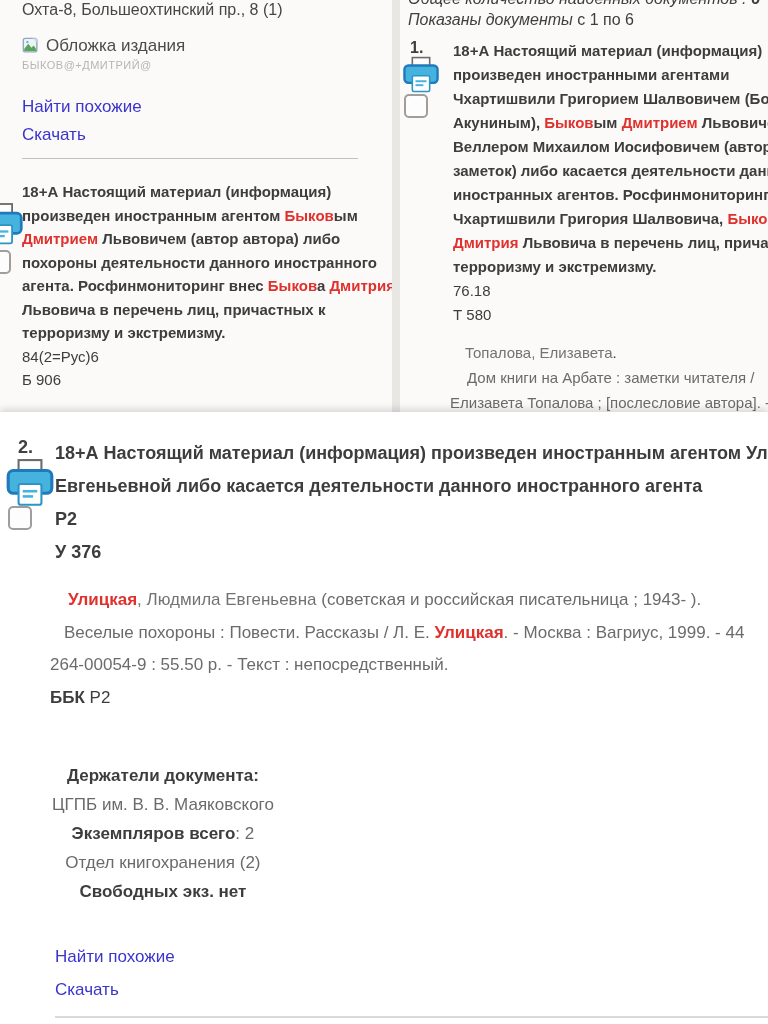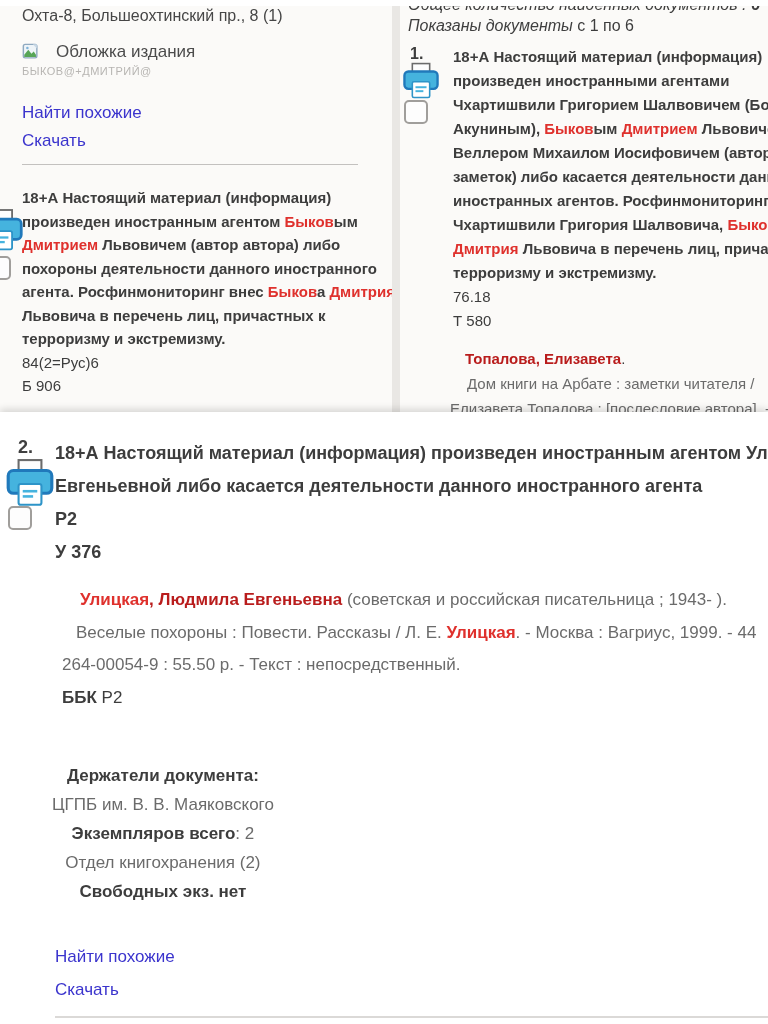--- a/index.html
+++ b/index.html
@@ -2,56 +2,56 @@
 <html lang="ru"><head>
 <meta charset="utf-8">
 <style>
   html,body{margin:0;padding:0;background:#ffffff;}
   .canvas{
     position:relative;width:768px;height:1024px;overflow:hidden;
     font-family:"Liberation Sans","DejaVu Sans",sans-serif;
     background:#ffffff;
   }
   
-  .top-row{position:absolute;top:6px;left:0;width:768px;height:412px;background:#e9e7e4;}
+  .top-row{position:absolute;top:0;left:0;width:768px;height:412px;background:#e9e7e4;}
   .panel{position:absolute;top:0;height:412px;background:#fbfaf8;overflow:hidden;}
   .panel-left{left:0;width:392px;}
   .panel-right{left:400px;width:368px;}
   .abs{position:absolute;white-space:nowrap;}
   
   .bottom-panel{
     position:absolute;top:412px;left:0;width:768px;height:612px;background:#ffffff;
     box-shadow:0 -3px 7px rgba(0,0,0,0.14);overflow:hidden;
   }
   
   .seg-b {font-weight:700;color:#3d3d3d;}
   .seg-r {font-weight:700;color:#df312d;}
   .seg-n {font-weight:400;color:#3d3d3d;}
   .seg-g {font-weight:400;color:#6b6b6b;}
-  .seg-bl{font-weight:700;color:#b91c1c;}
+  .seg-bl{font-weight:400;color:#737373;}
   .seg-i {font-style:italic;font-weight:400;color:#3f3f3f;}
   .seg-ib{font-style:italic;font-weight:700;color:#3f3f3f;}
   .rich .line{white-space:nowrap;}
   
   .loc-line{left:22px;top:1px;font-size:16px;color:#464646;}
-  .cover-row{left:22px;top:36px;display:flex;align-items:center;gap:16px;font-size:17px;color:#4c4c4c;}
+  .cover-row{left:22px;top:36px;display:flex;align-items:center;gap:6px;font-size:17px;color:#4c4c4c;}
   .search-term{left:22px;top:59px;font-size:11px;letter-spacing:0.5px;color:#b7b5b2;}
   .link{color:#3b34cd;font-size:17px;cursor:pointer;}
   .left-find{left:22px;top:97px;}
   .left-dl{left:22px;top:125px;}
   .left-hr{left:22px;top:158px;width:336px;border-top:1px solid #c3c1bf;height:0;}
   .left-para{left:22px;top:180px;font-size:15px;line-height:23.5px;}
   .rp-head1{left:8px;top:-10px;font-size:16px;}
   .rp-head2{left:8px;top:11px;font-size:16px;}
   .rp-num{left:10px;top:39px;font-size:16px;font-weight:700;color:#3d3d3d;}
   .rp-item{left:53px;top:39px;font-size:15px;line-height:24px;}
   .rp-bib{left:0;top:340px;font-size:15px;line-height:25px;}
   .bp-num{left:18px;top:25px;font-size:18px;font-weight:700;color:#3f3f3f;}
   .bp-item{left:55px;top:25px;font-size:18px;line-height:33px;}
-  .bp-bib{left:12px;top:172px;font-size:17px;line-height:32.5px;}
+  .bp-bib{left:0;top:172px;font-size:17px;line-height:32.5px;}
   .bp-holders{left:52px;top:349px;font-size:17px;line-height:29px;text-align:center;}
   .bp-find{left:55px;top:535px;}
   .bp-dl{left:55px;top:568px;}
   .bp-divider{left:55px;top:604px;width:713px;border-top:2px solid #dbd9d7;height:0;}
   
   .checkbox{
     box-sizing:border-box;width:24px;height:24px;border:2px solid #a09e9b;
     border-radius:5px;background:#fdfdfd;position:absolute;cursor:pointer;
   }
   .printer{position:absolute;cursor:pointer;}

